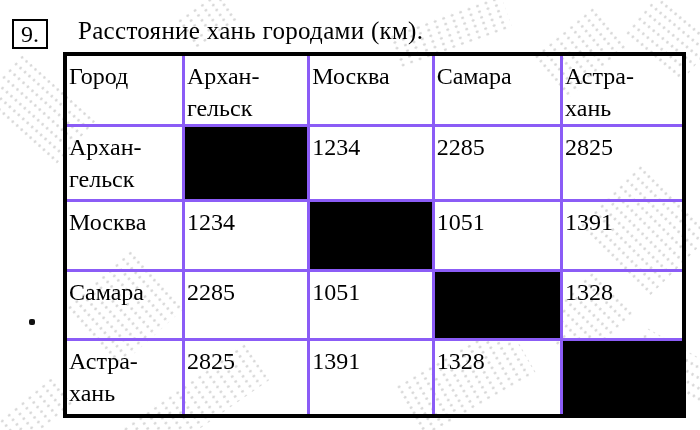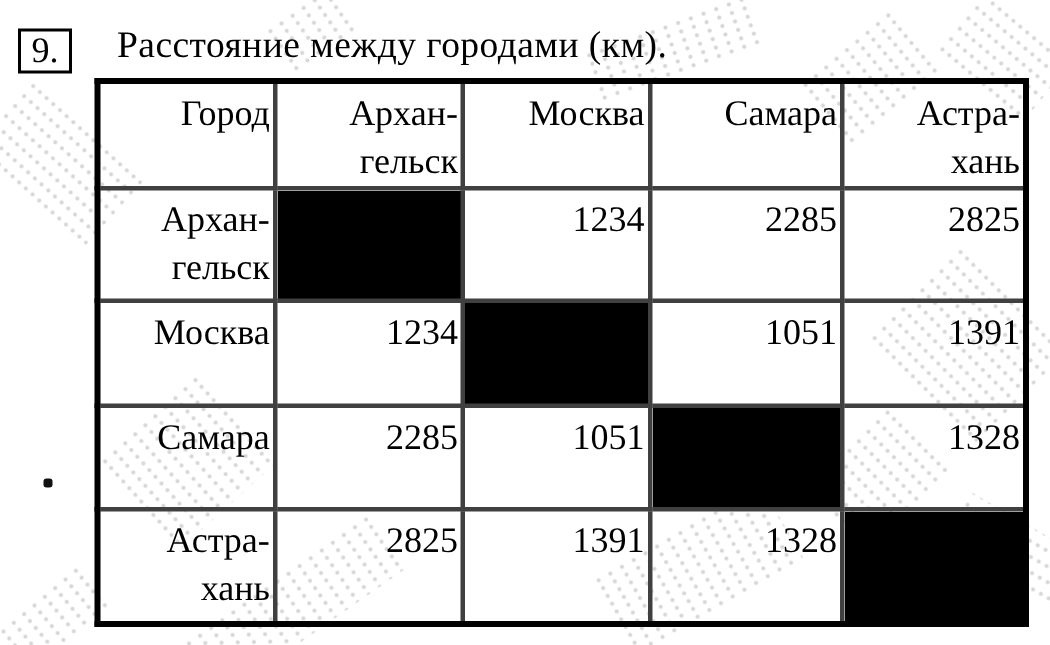--- a/index.html
+++ b/index.html
@@ -46,23 +46,23 @@
   table.dist {
     position: absolute;
     left: 63px; top: 52px;
     border-collapse: collapse;
     table-layout: fixed;
     width: 623px;
     z-index: 1;
   }
   table.dist { border: 4px solid #000; }
   table.dist th, table.dist td {
-    border: 3px solid #404040;
+    border: 3px solid #8b5cf6;
     vertical-align: top;
-    text-align: right;
+    text-align: left;
     font-size: 24px;
     font-weight: normal;
     line-height: 32px;
     padding: 4px 2px 0 2px;
     white-space: pre-line;
     overflow: hidden;
   }
   .col0 { width: 118px; }
   .col1 { width: 125px; }
   .col2 { width: 124px; }
@@ -99,21 +99,21 @@
   <div class="wm" style="left:400px; top:350px; width:130px; height:60px;  transform:rotate(-30deg);"></div>
   <div class="wm" style="left:545px; top:290px; width:80px;  height:60px;  transform:rotate(-45deg);"></div>
   <div class="wm" style="left:120px; top:382px; width:150px; height:45px;  transform:rotate(-35deg);"></div>
   <div class="wm" style="left:0px;   top:395px; width:70px;  height:35px;  transform:rotate(-40deg);"></div>
   <div class="wm" style="left:660px; top:320px; width:40px;  height:100px; transform:rotate(-60deg);"></div>
 
   <div class="stray-dot"></div>
 
   <div class="problem-number">9.</div>
 
-  <div class="page-title">Расстояние между городами (км).</div>
+  <div class="page-title">Расстояние хань городами (км).</div>
 
   <table class="dist">
     <colgroup>
       <col class="col0">
         <col class="col1">
         <col class="col2">
         <col class="col3">
         <col class="col4">
     </colgroup>
     <tbody>

